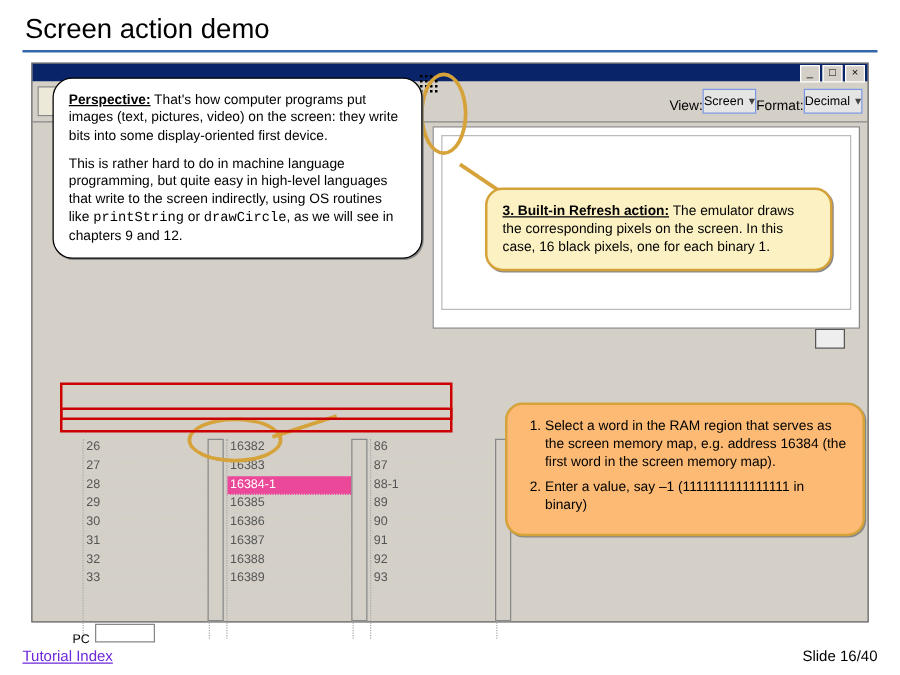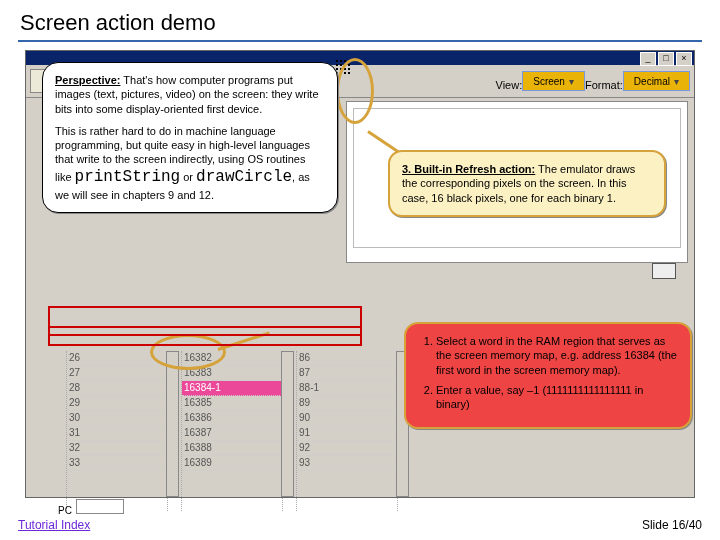--- a/index.html
+++ b/index.html
@@ -5,42 +5,42 @@
   html,body{margin:0;padding:0;width:720px;height:540px;font-family:Arial,Helvetica,sans-serif;font-size:12px;color:#000;background:#fff;position:relative;overflow:hidden}
   .title{font-size:22px;font-weight:500;padding:10px 20px 4px}
   .titlerule{border:none;border-top:2px solid #36a;margin:0 18px 6px}
   .app{position:absolute;left:25px;right:25px;top:50px;bottom:42px;background:#d4d0c8;border:1px solid #666}
   .app-titlebar{height:14px;background:#0a246a;position:relative}
   .wbtns{position:absolute;right:2px;top:1px;display:flex;gap:2px}
   .wbtn{width:14px;height:12px;background:#d4d0c8;border:1px solid #fff;font-size:9px;line-height:10px;text-align:center}
   .toolbar{height:28px;display:flex;align-items:center;padding:2px 4px;gap:12px;border-bottom:1px solid #888}
   .tbtn{width:24px;height:22px;border:1px solid #888;background:#ece9d8}
   .tlbl{font-size:11px}
-  .tsel{height:18px;border:1px solid #7a96df;background:#eab308;font-size:10px;padding:0 10px;display:inline-flex;align-items:center}
+  .tsel{height:18px;border:1px solid #7a96df;background:#e5e5e5;font-size:10px;padding:0 0;display:inline-flex;align-items:center}
   .tsel .arr{margin-left:4px;color:#444}
   .screenpanel{position:absolute;left:320px;top:50px;right:6px;height:160px;background:#fff;border:1px solid #888}
   .screenpanel .inner{position:absolute;left:6px;top:6px;right:6px;bottom:14px;border:1px solid #bbb}
   .dotcluster{position:absolute;left:334px;top:58px;width:30px;height:30px}
   .dotcluster span{position:absolute;width:2px;height:2px;background:#000}
   .kbicon{position:absolute;right:18px;top:212px;width:22px;height:14px;border:1px solid #555;background:#eee}
   .ramgrid{position:absolute;left:40px;top:300px;width:340px;height:160px;font-size:10px;color:#555}
   .col{position:absolute;top:0;bottom:0;width:100px;border-left:1px dotted #aaa;border-right:1px dotted #aaa}
   .col.c1{left:0}.col.c2{left:115px}.col.c3{left:230px}
   .row{height:14px;line-height:14px;border-bottom:1px dotted #ccc;padding:0 2px;display:flex;justify-content:flex-start}
   .hl{background:#ec4899;color:#fff}
   .scrollbar{position:absolute;right:-12px;top:0;bottom:14px;width:11px;background:#d4d0c8;border:1px solid #888}
   .pcbox{position:absolute;left:32px;top:448px;font-size:10px}
   .pcbox span.b{display:inline-block;width:46px;height:13px;border:1px solid #888;background:#fff;margin-left:4px}
   .callout{position:absolute;background:#fff;border:1px solid #000;border-radius:16px;padding:10px 12px;font-size:11px;line-height:1.3;box-shadow:1px 1px 0 #888}
   .co-persp{left:42px;top:62px;width:270px}
   .co-persp b u{font-size:11px}
   .co-persp .para{margin-top:8px}
-  .co-persp code{font-family:"Courier New",monospace;font-size:16px}
+  .co-persp code{font-family:"Courier New",monospace;font-size:11px}
   .co-refresh{left:388px;top:150px;width:250px;background:#fbf1c3;border:2px solid #d6a23a;border-radius:14px}
-  .co-steps{left:404px;top:322px;width:260px;background:#ef4444;border:2px solid #d6a23a;border-radius:14px}
+  .co-steps{left:404px;top:322px;width:260px;background:#fdba74;border:2px solid #d6a23a;border-radius:14px}
   .co-steps ol{margin:0;padding-left:18px}
   .co-steps li{margin-bottom:6px}
   .highlight-oval{position:absolute;border:3px solid #d6a23a;border-radius:50%}
   .oval1{left:336px;top:58px;width:32px;height:60px}
   .oval2{left:150px;top:334px;width:70px;height:30px}
   .connector{position:absolute;background:#d6a23a}
   .conn1{left:368px;top:130px;width:44px;height:3px;transform:rotate(34deg);transform-origin:left center}
   .conn2{left:218px;top:348px;width:54px;height:3px;transform:rotate(-18deg);transform-origin:left center}
   .redbox{position:absolute;border:2px solid #c00}
   .footer{position:absolute;left:18px;right:18px;bottom:8px;display:flex;justify-content:space-between;font-size:12px}

